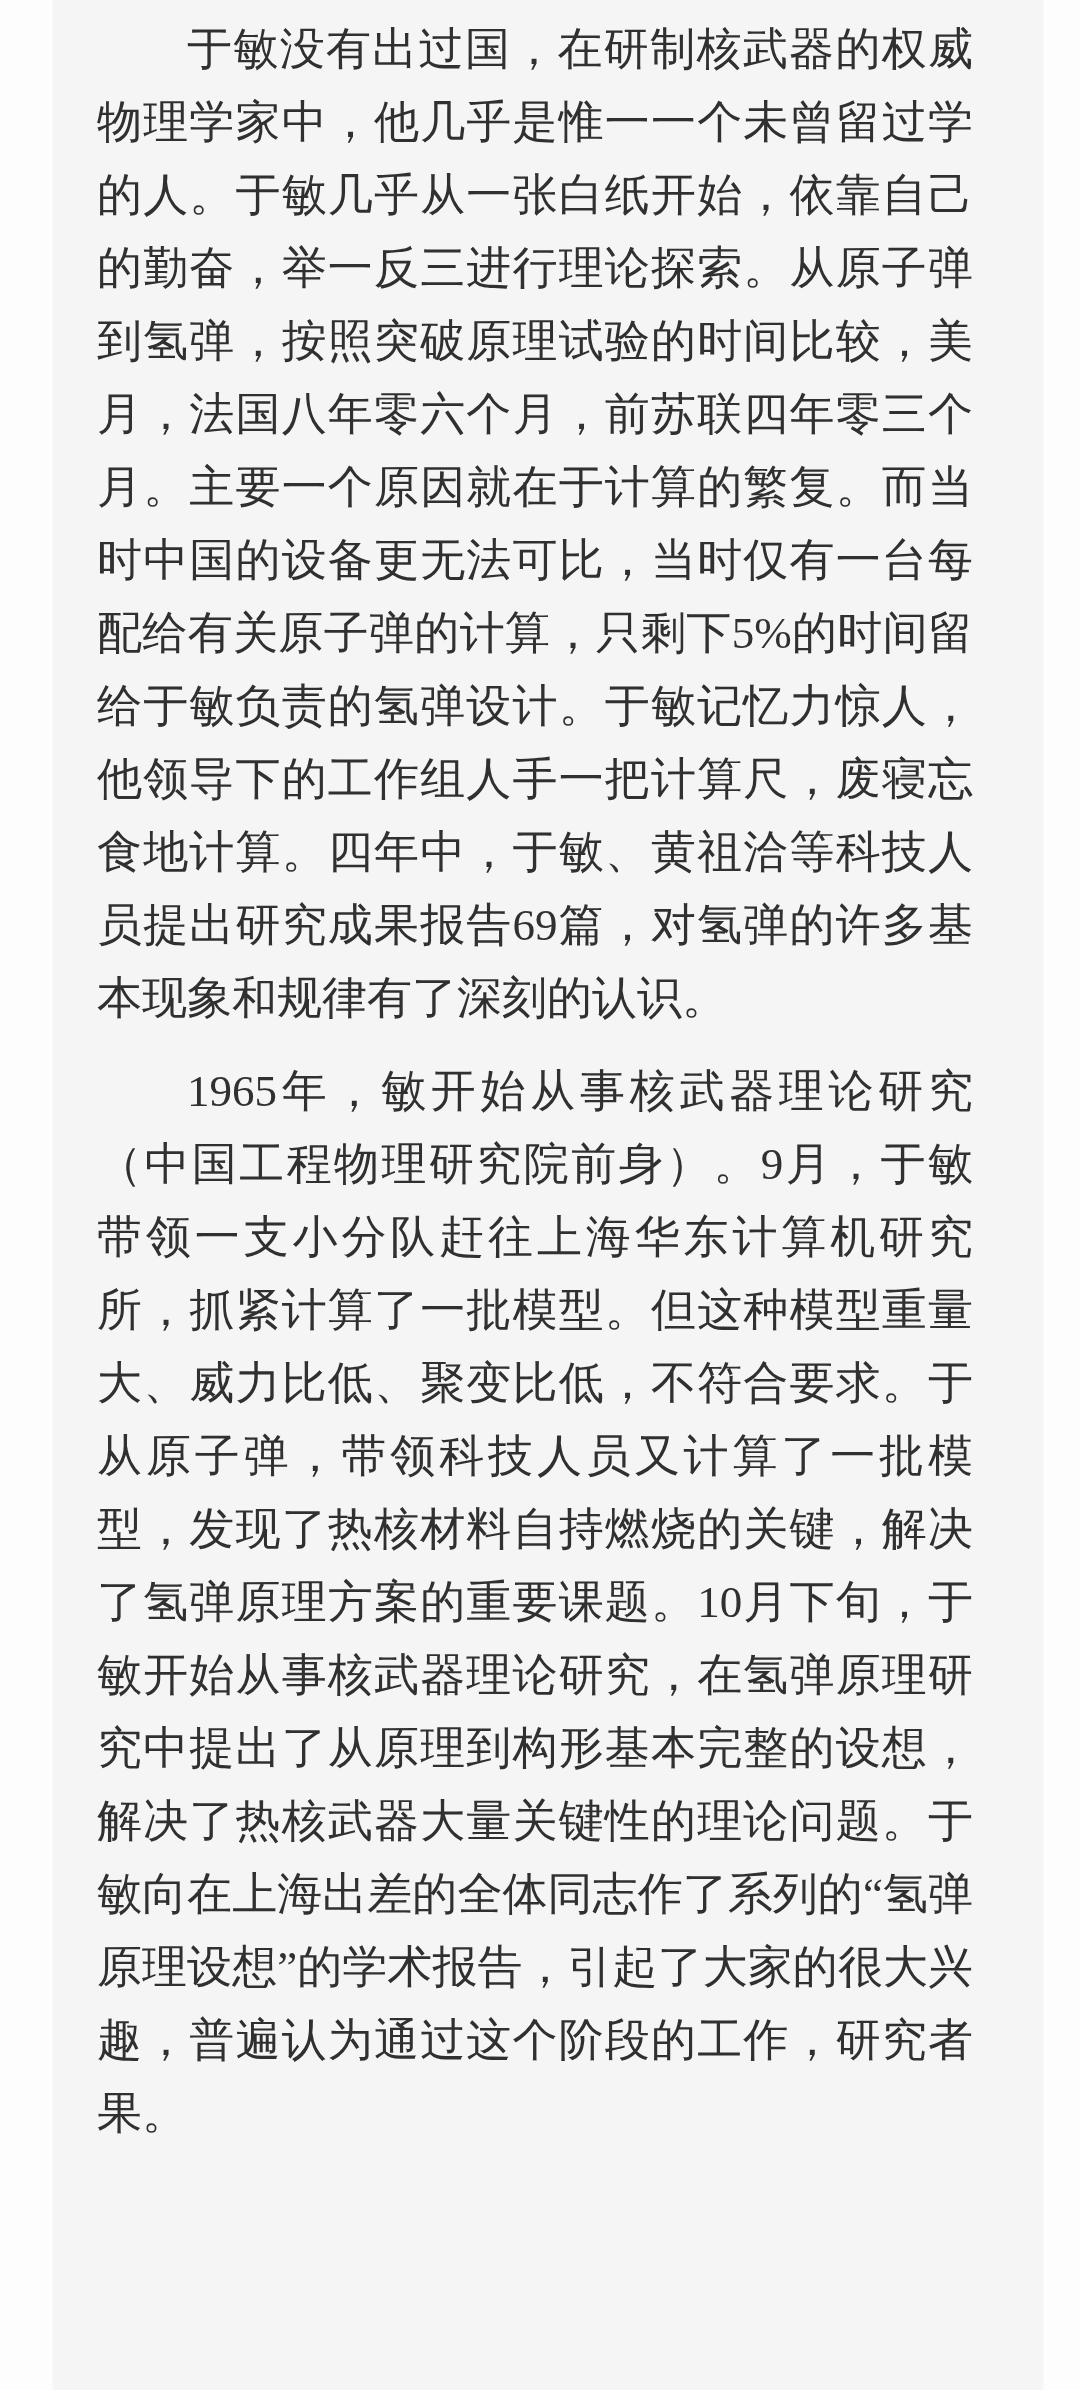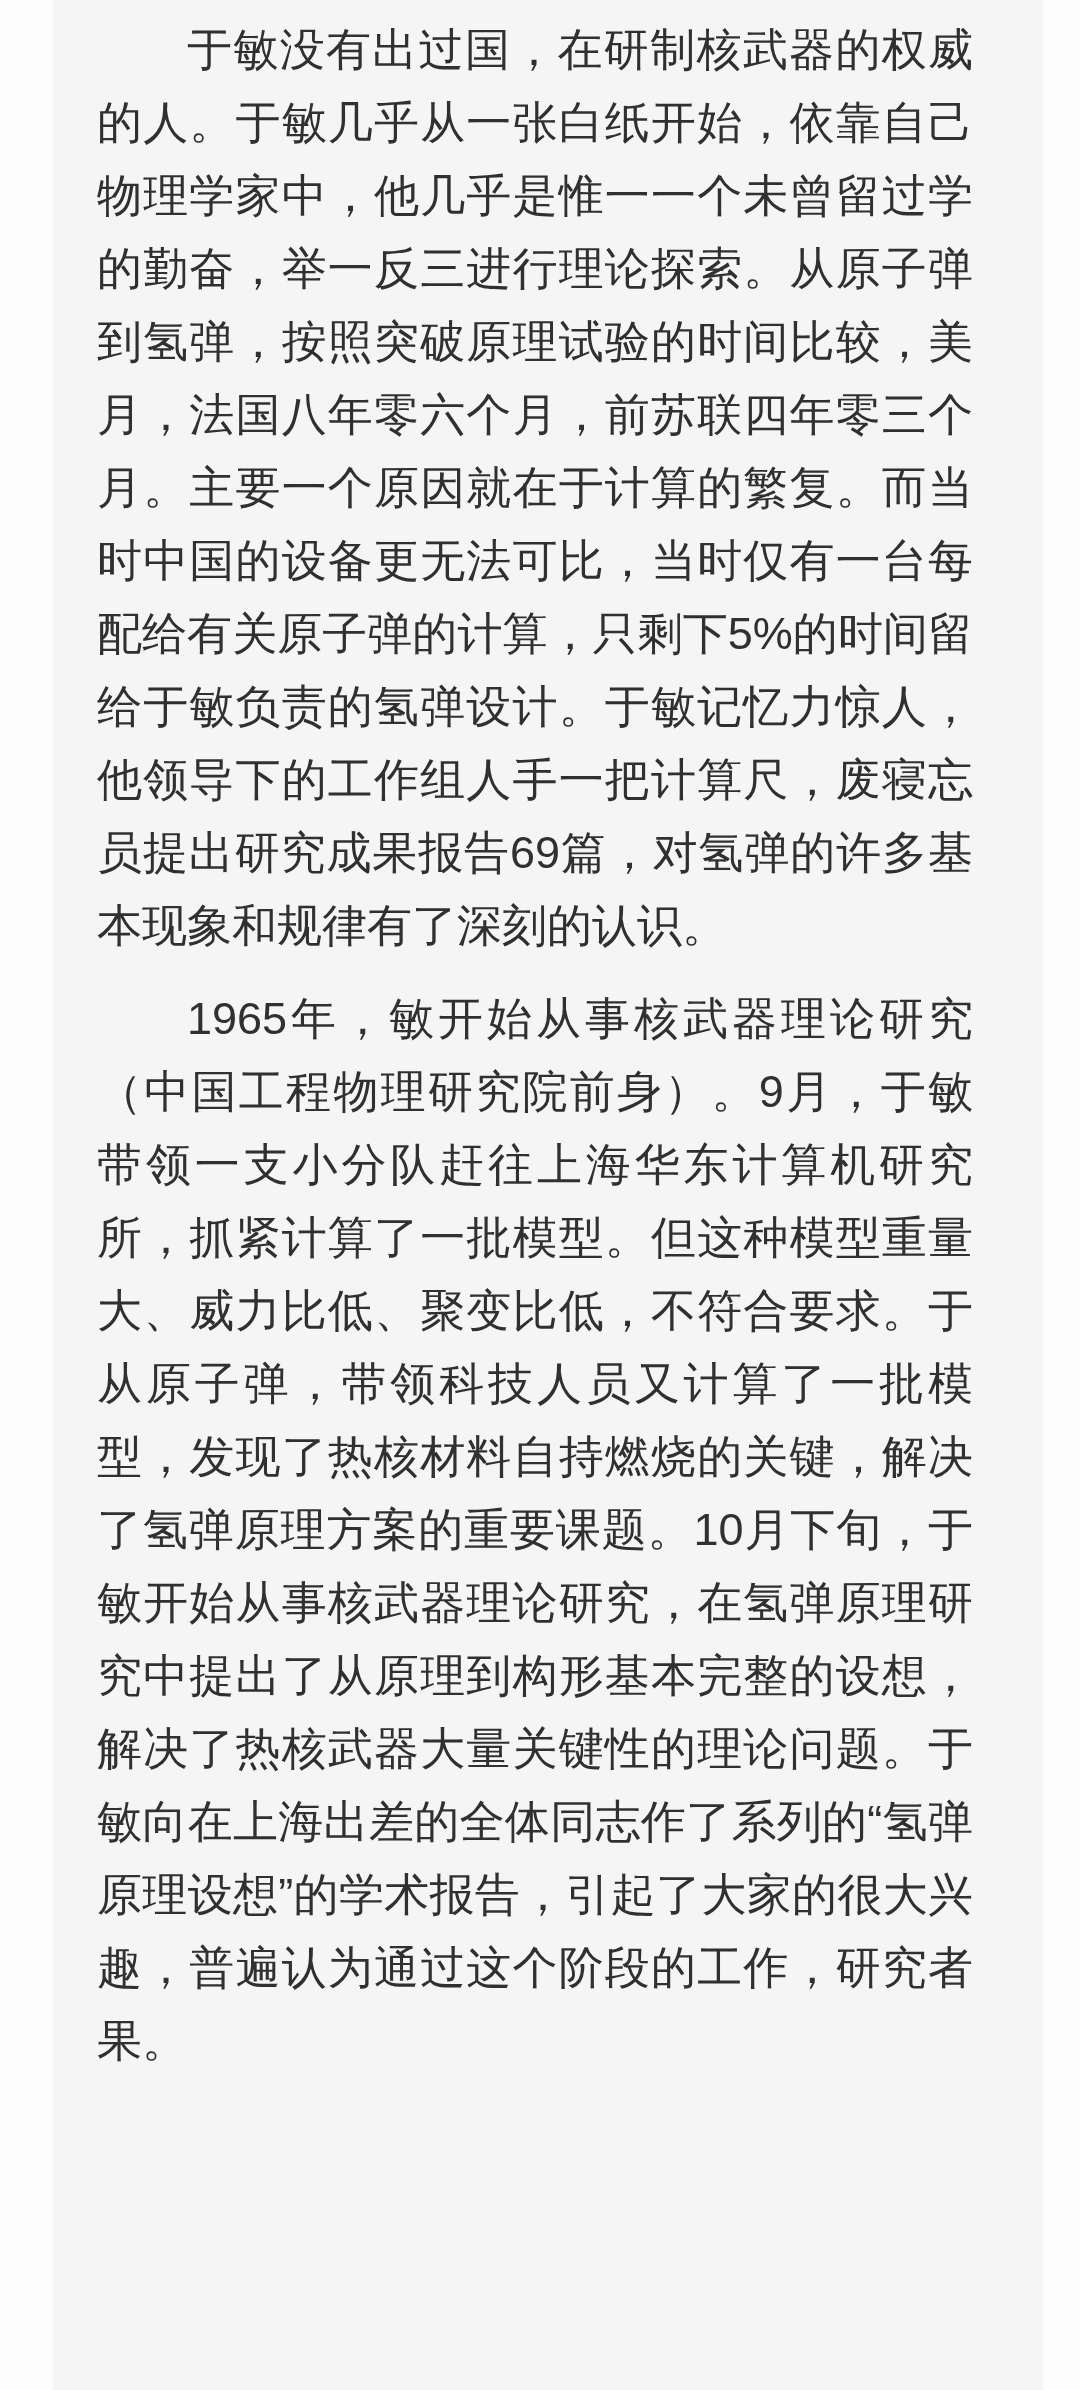--- a/index.html
+++ b/index.html
@@ -1,20 +1,20 @@
 <!DOCTYPE html>
 <html style="--page-bg: #fdfdfd; --panel-bg: #f5f5f6; --text-color: #303030;"><head>
 <meta charset="utf-8">
 <style>
   :root {
     --page-bg: #fdfdfd;
     --panel-bg: #f5f5f6;
     --text-color: #303030;
   }
-  * { margin: 0; padding: 0; box-sizing: border-box; }
+  * { margin: 0; padding: 0; box-sizing: border-box; font-family: Liberation Serif, serif; }
   html, body { width: 1080px; }
   body {
     background: var(--page-bg);
     font-family: "Liberation Sans", sans-serif;
   }
   .page {
     position: relative;
     width: 1080px;
     height: 2390px;
     background: var(--page-bg);
@@ -51,30 +51,31 @@
   }
 </style>
 </head>
 <body>
 
 <div class="page">
   <div class="panel">
     <div class="article" id="article-body">
         <div class="para">
           <div class="line first">于敏没有出过国，在研制核武器的权威</div>
+          <div class="line">物理学家中，他几乎是惟一一个未曾留过学</div>
           <div class="line">的人。于敏几乎从一张白纸开始，依靠自己</div>
-          <div class="line">物理学家中，他几乎是惟一一个未曾留过学</div>
           <div class="line">的勤奋，举一反三进行理论探索。从原子弹</div>
           <div class="line">到氢弹，按照突破原理试验的时间比较，美</div>
           <div class="line">月，法国八年零六个月，前苏联四年零三个</div>
           <div class="line">月。主要一个原因就在于计算的繁复。而当</div>
           <div class="line">时中国的设备更无法可比，当时仅有一台每</div>
           <div class="line">配给有关原子弹的计算，只剩下5%的时间留</div>
           <div class="line">给于敏负责的氢弹设计。于敏记忆力惊人，</div>
           <div class="line">他领导下的工作组人手一把计算尺，废寝忘</div>
+          <div class="line">食地计算。四年中，于敏、黄祖洽等科技人</div>
           <div class="line">员提出研究成果报告69篇，对氢弹的许多基</div>
           <div class="line last">本现象和规律有了深刻的认识。</div>
         </div>
         <div class="para">
           <div class="line first">1965年，敏开始从事核武器理论研究</div>
           <div class="line">（中国工程物理研究院前身）。9月，于敏</div>
           <div class="line">带领一支小分队赶往上海华东计算机研究</div>
           <div class="line">所，抓紧计算了一批模型。但这种模型重量</div>
           <div class="line">大、威力比低、聚变比低，不符合要求。于</div>
           <div class="line">从原子弹，带领科技人员又计算了一批模</div>

